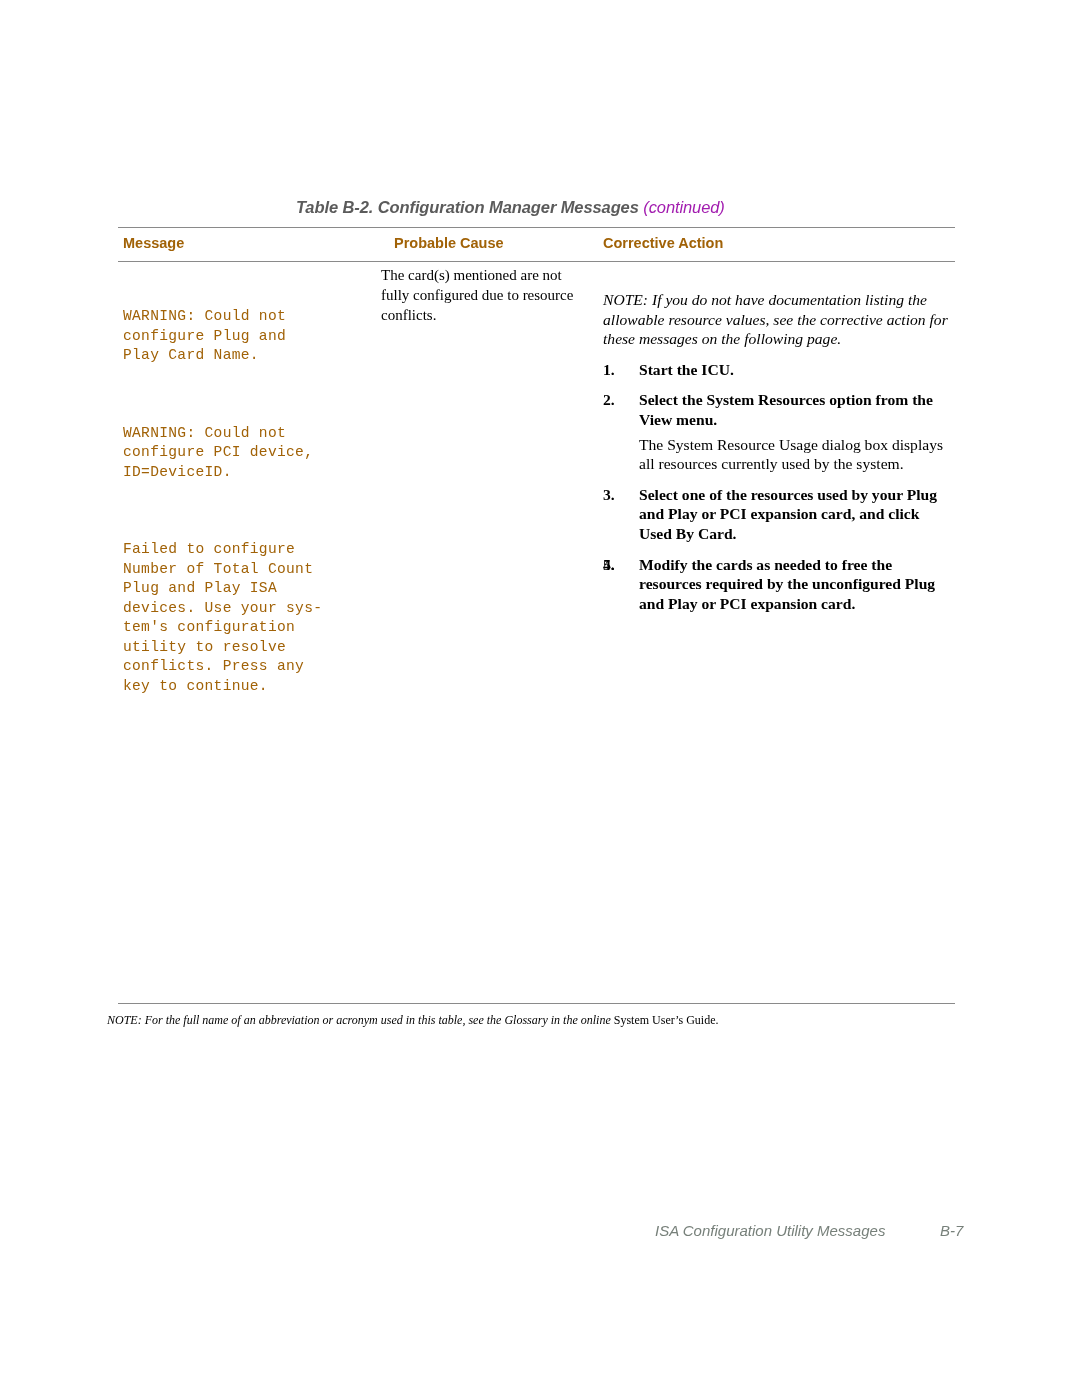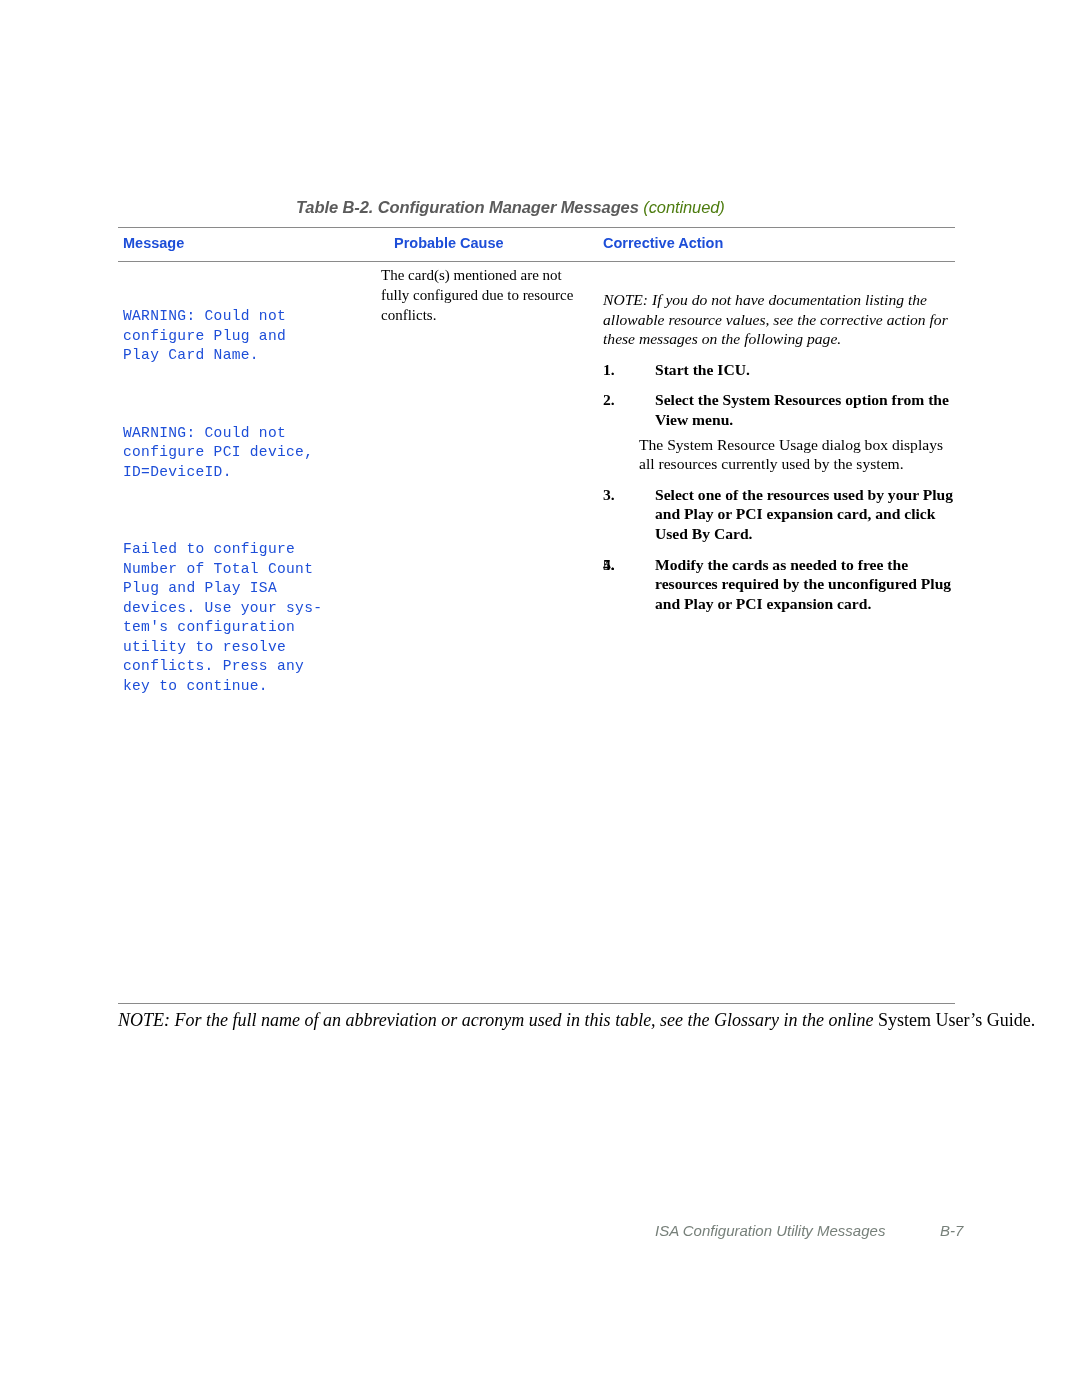--- a/index.html
+++ b/index.html
@@ -25,21 +25,21 @@
     font-style: italic;
     font-weight: bold;
     font-size: 16.5px;
     color: #5b5b5b;
     letter-spacing: -0.1px;
     white-space: nowrap;
   }
   .table-caption .caption-cont {
     font-weight: normal;
     font-style: italic;
-    color: #4d7c0f;
+    color: #a21caf;
   }
 
   
   .rule {
     position: absolute;
     left: 118px;
     width: 837px;
     height: 1px;
     background: #8a8a8a;
   }
@@ -47,39 +47,39 @@
   .rule.under-head { top: 261px; }
   .rule.bottom { top: 1003px; }
 
   
   .col-head {
     position: absolute;
     top: 235px;
     font-family: "Liberation Sans", sans-serif;
     font-weight: bold;
     font-size: 14.5px;
-    color: #1d4ed8;
+    color: #a16207;
     white-space: nowrap;
   }
   .col-head.c1 { left: 123px; }
   .col-head.c2 { left: 394px; }
   .col-head.c3 { left: 603px; }
 
   
   .col-msg {
     position: absolute;
     left: 123px;
     top: 268px;
     width: 255px;
     font-family: "Liberation Mono", "DejaVu Sans Mono", monospace;
     font-size: 14.6px;
     line-height: 19.5px;
     letter-spacing: 0.3px;
     white-space: pre-wrap;
-    color: #1d4ed8;
+    color: #a16207;
   }
   .col-msg .msg-block { margin: 0 0 19px 0; }
 
   
   .col-cause {
     position: absolute;
     left: 381px;
     top: 266px;
     width: 205px;
     font-size: 15px;
@@ -118,39 +118,38 @@
     left: 0;
     top: 0;
     font-weight: bold;
     font-size: 15.6px;
   }
   .step .title {
     font-weight: bold;
     font-size: 15.6px;
     line-height: 19.6px;
     display: block;
-    margin-left: 16px;
   }
   .step .body {
     display: block;
     font-weight: normal;
     font-size: 15.6px;
     line-height: 19.6px;
     margin-top: 5px;
   }
   .step.tight { margin-top: 8px; }
 
   
   .footnote {
     position: absolute;
-    left: 118px;
+    left: 107px;
     top: 1011px;
     width: 840px;
     font-style: italic;
-    font-size: 18px;
+    font-size: 12px;
     line-height: 18px;
     white-space: nowrap;
   }
   .footnote .roman { font-style: normal; }
 
   
   .page-footer {
     position: absolute;
     left: 0;
     top: 1222px;

